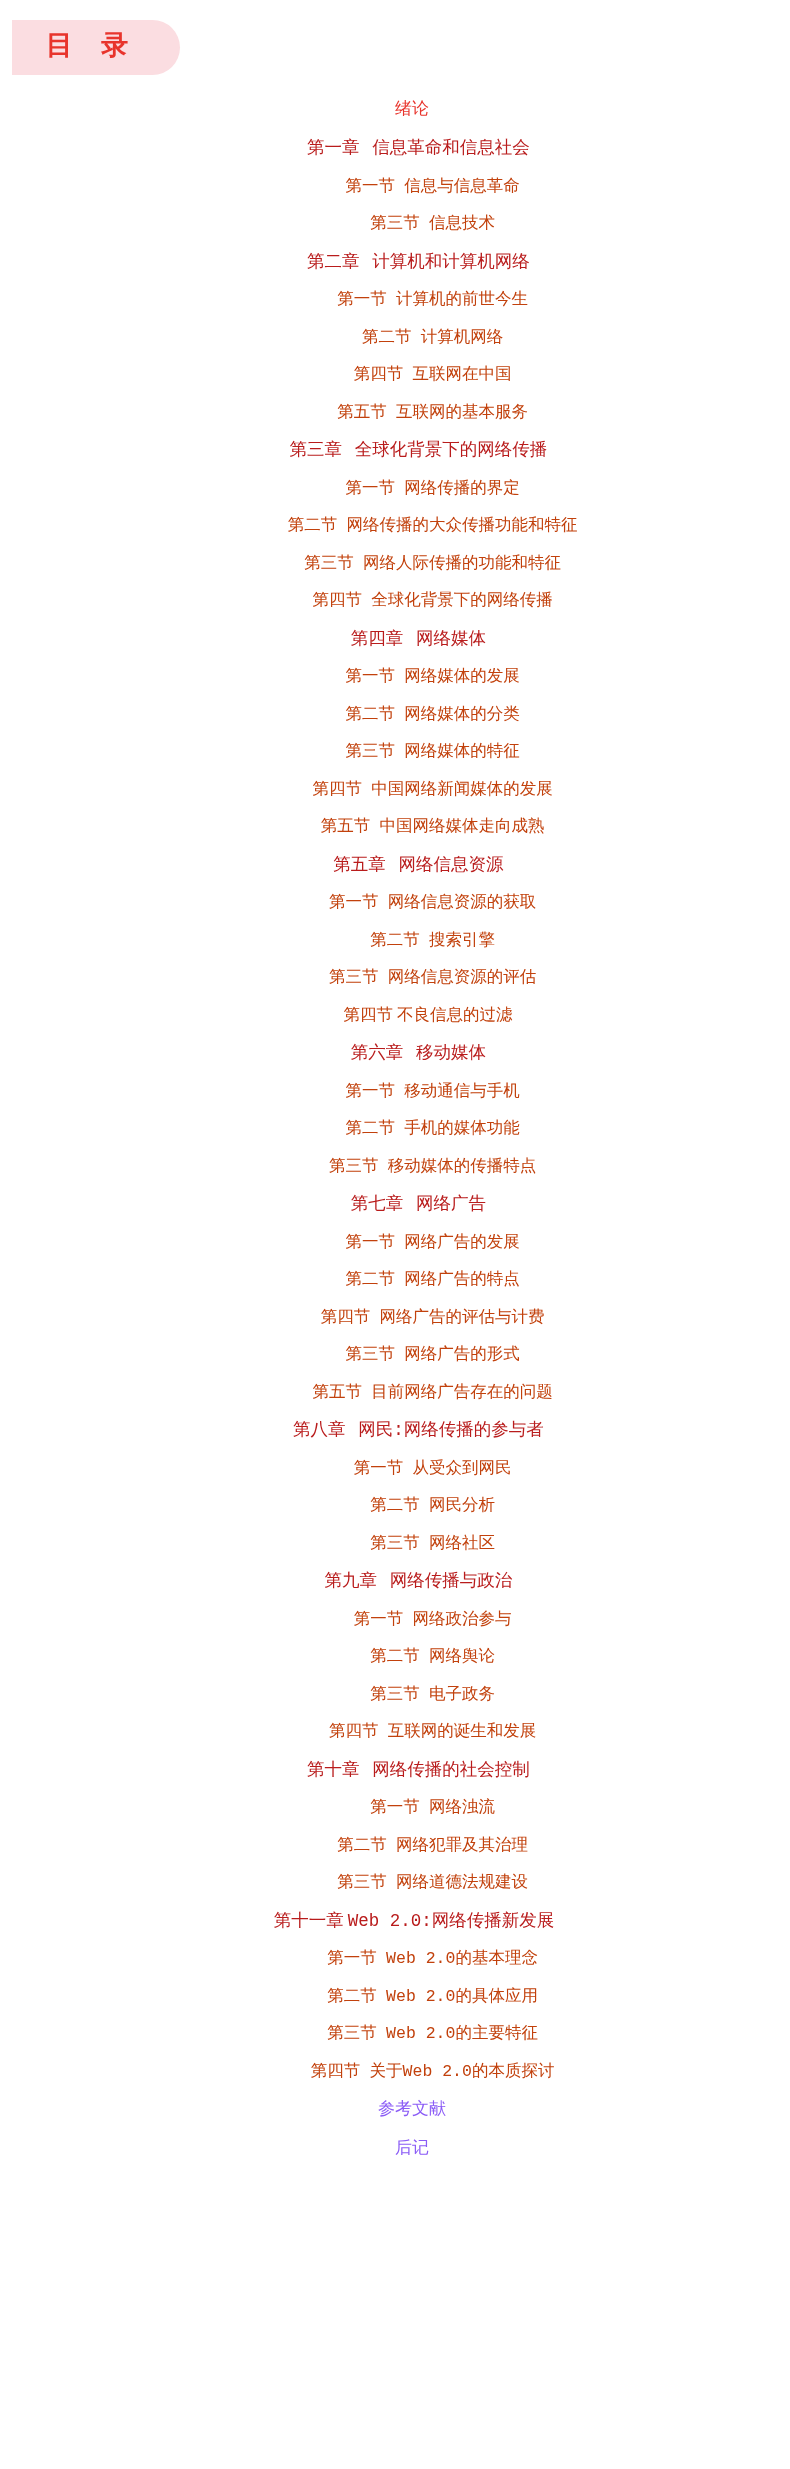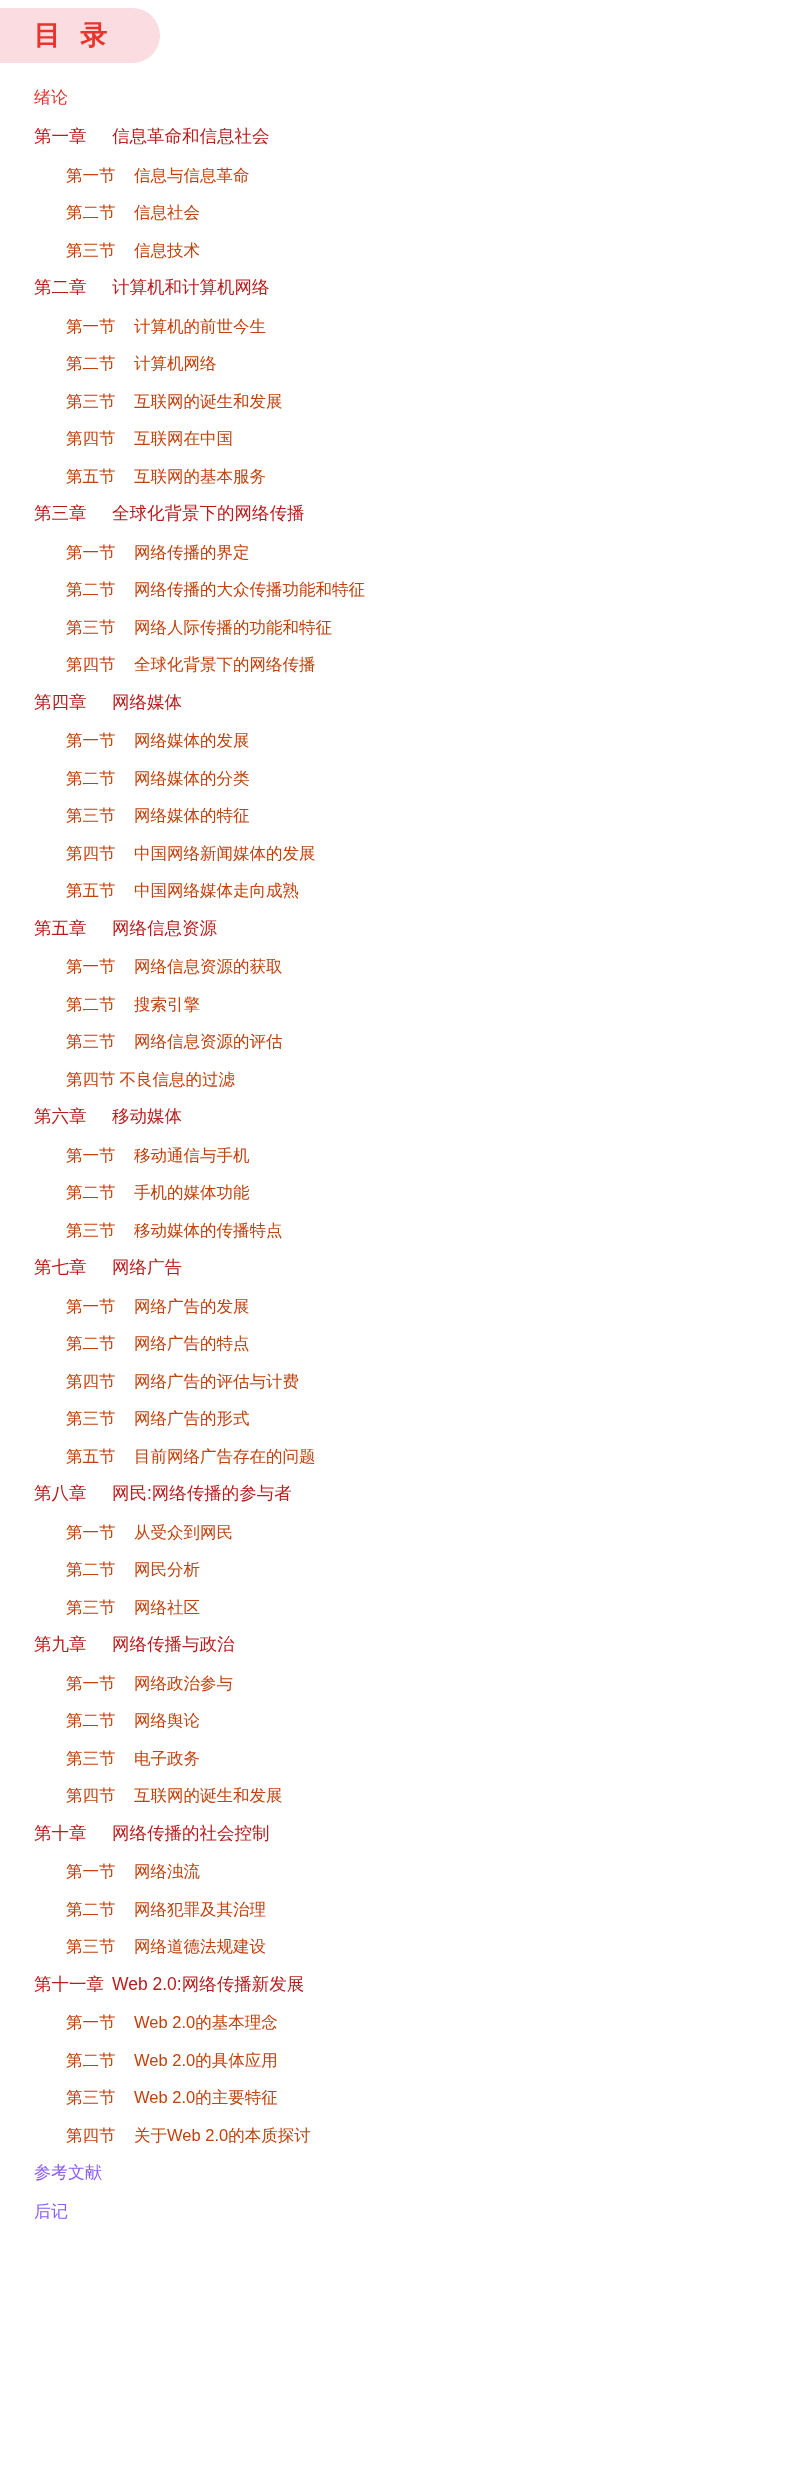--- a/index.html
+++ b/index.html
@@ -11,21 +11,22 @@
     min-height: 2469px;
     background: #ffffff;
     font-family: "Liberation Sans", "DejaVu Sans", sans-serif;
     color: #333333;
   }
   .page {
     width: 790px;
     min-height: 2469px;
     position: relative;
     box-sizing: border-box;
-    padding: 0;
+    padding: 12px;
+    font-family: Liberation Mono, monospace;
   }
   .title-pill {
     display: inline-block;
     margin: 8px 0 0 0;
     padding: 14px 46px 14px 34px;
     background: #fbdde1;
     border-top-right-radius: 34px;
     border-bottom-right-radius: 34px;
     color: #e8342c;
     font-size: 27px;
@@ -33,20 +34,21 @@
     letter-spacing: 6px;
     line-height: 1;
   }
   .toc {
     margin: 26px 0 0 0;
     padding: 0 0 40px 0;
   }
   .entry {
     line-height: 1;
     white-space: nowrap;
+    text-align: center;
   }
   .entry.level-front {
     color: #e8342c;
     font-size: 17px;
     padding: 0 0 0 34px;
     margin-bottom: 22px;
   }
   .entry.level-chapter {
     color: #b91c1c;
     font-size: 17.5px;
@@ -82,26 +84,24 @@
 <body>
 
 <div class="page">
 
   <div class="title-pill">目 录</div>
 
   <div class="toc">
       <div class="entry level-front"><span class="label">绪论</span></div>
       <div class="entry level-chapter"><span class="num">第一章</span><span class="label">信息革命和信息社会</span></div>
       <div class="entry level-section"><span class="num">第一节</span><span class="label">信息与信息革命</span></div>
-      <div class="entry level-section"><span class="num">第二节</span><span class="label">信息社会</span></div>
       <div class="entry level-section"><span class="num">第三节</span><span class="label">信息技术</span></div>
       <div class="entry level-chapter"><span class="num">第二章</span><span class="label">计算机和计算机网络</span></div>
       <div class="entry level-section"><span class="num">第一节</span><span class="label">计算机的前世今生</span></div>
       <div class="entry level-section"><span class="num">第二节</span><span class="label">计算机网络</span></div>
-      <div class="entry level-section"><span class="num">第三节</span><span class="label">互联网的诞生和发展</span></div>
       <div class="entry level-section"><span class="num">第四节</span><span class="label">互联网在中国</span></div>
       <div class="entry level-section"><span class="num">第五节</span><span class="label">互联网的基本服务</span></div>
       <div class="entry level-chapter"><span class="num">第三章</span><span class="label">全球化背景下的网络传播</span></div>
       <div class="entry level-section"><span class="num">第一节</span><span class="label">网络传播的界定</span></div>
       <div class="entry level-section"><span class="num">第二节</span><span class="label">网络传播的大众传播功能和特征</span></div>
       <div class="entry level-section"><span class="num">第三节</span><span class="label">网络人际传播的功能和特征</span></div>
       <div class="entry level-section"><span class="num">第四节</span><span class="label">全球化背景下的网络传播</span></div>
       <div class="entry level-chapter"><span class="num">第四章</span><span class="label">网络媒体</span></div>
       <div class="entry level-section"><span class="num">第一节</span><span class="label">网络媒体的发展</span></div>
       <div class="entry level-section"><span class="num">第二节</span><span class="label">网络媒体的分类</span></div>

